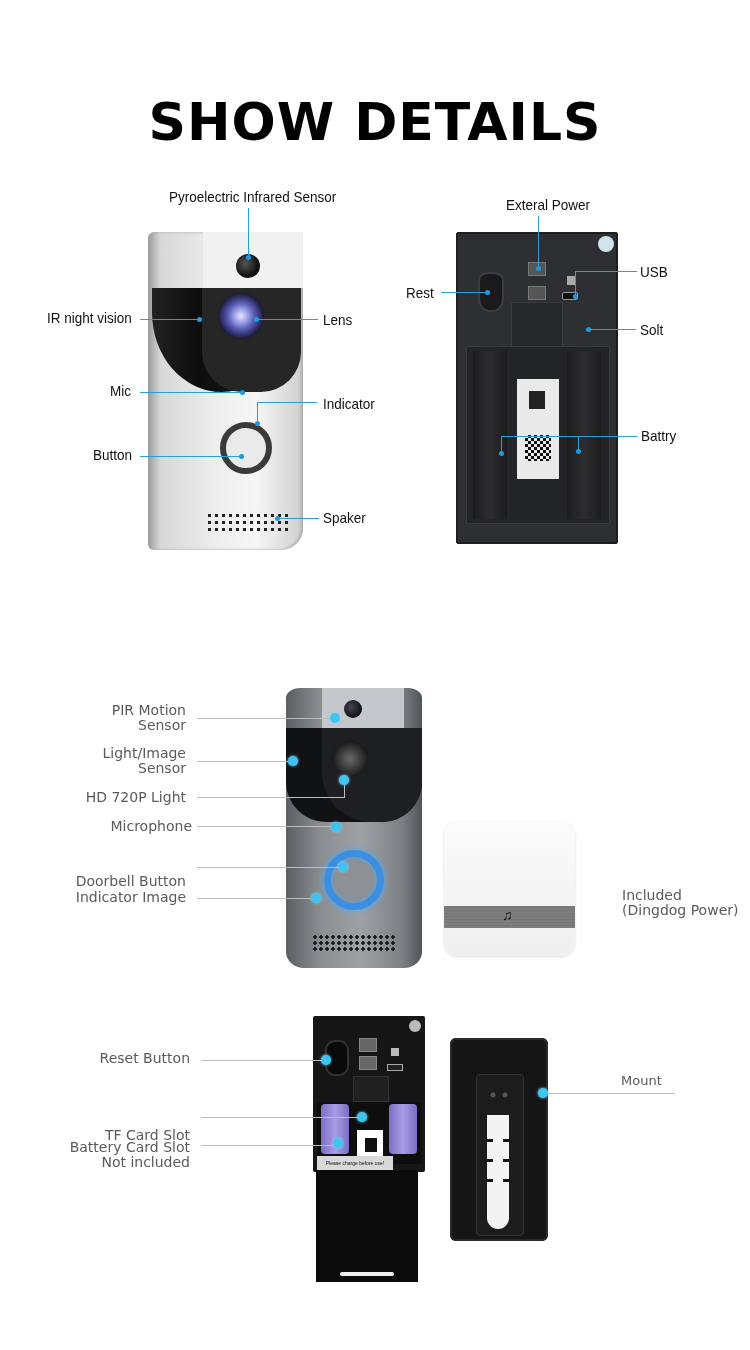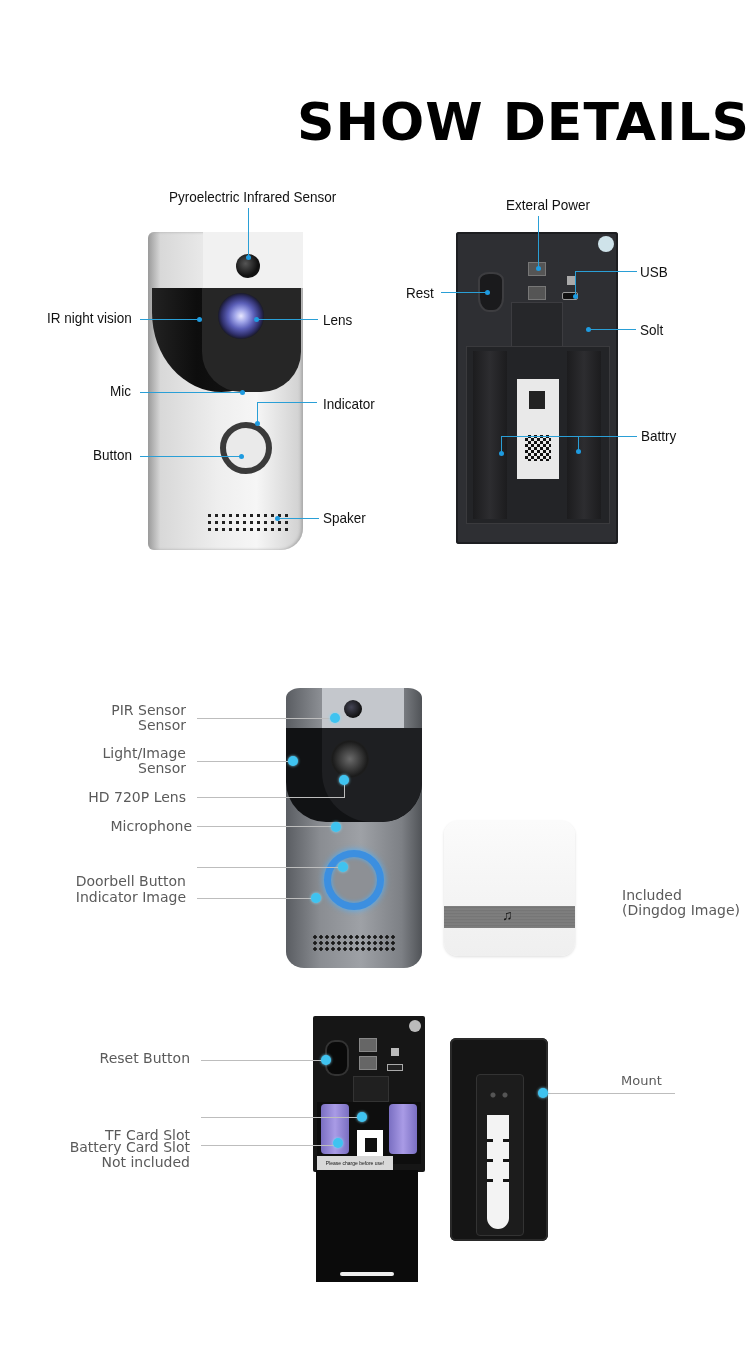--- a/index.html
+++ b/index.html
@@ -1,18 +1,18 @@
 <!DOCTYPE html>
 <html><head>
 <meta charset="utf-8">
 <style>
   html, body { margin: 0; padding: 0; background: #ffffff; }
   body { width: 750px; height: 1350px; position: relative; overflow: hidden; font-family: "Liberation Sans", sans-serif; }
   .abs { position: absolute; }
-  .title { left: 0; width: 750px; top: 92px; text-align: right; font-family: "DejaVu Sans", sans-serif; font-weight: bold; font-size: 52px; color: #000; letter-spacing: 1px; }
+  .title { left: 0; width: 750px; top: 92px; text-align: center; font-family: "DejaVu Sans", sans-serif; font-weight: bold; font-size: 52px; color: #000; letter-spacing: 1px; }
   .lbl1 { font-family: "Liberation Sans", sans-serif; font-size: 15px; color: #111; white-space: nowrap; transform: scaleX(0.9); transform-origin: left center; }
   .lbl2 { font-family: "DejaVu Sans", sans-serif; font-size: 14px; color: #5a5a5a; white-space: nowrap; line-height: 15px; }
   .lbl2.r { text-align: right; }
   .line1 { background: #2a9fd6; height: 1px; }
   .vline1 { background: #2a9fd6; width: 1px; }
   .line2 { background: #bdbdbd; height: 1px; }
   .dot1 { width: 5px; height: 5px; border-radius: 50%; background: #1e9be0; }
   .dot2 { width: 10px; height: 10px; border-radius: 50%; background: #3fc3f0; box-shadow: 0 0 3px #7fdcff; }
 
   
@@ -169,34 +169,34 @@
   <div class="pir"></div>
   <div class="visor">
       <div class="visor-in"></div>
     </div>
   <div class="lens"></div>
   <div class="ring"></div>
   <div class="speaker"></div>
 </div>
 
 <div class="abs lbl2 r" style="left:60px;width:126px;top:703px;">
-  <div>PIR Sensor</div>
+  <div>PIR Motion</div>
   <div>Sensor</div>
 </div>
 <div class="abs line2" style="left:197px;top:718px;width:135px;"></div>
 <div class="abs dot2" style="left:330px;top:713px;"></div>
 
 <div class="abs lbl2 r" style="left:60px;width:126px;top:746px;">
   <div>Light/Image</div>
   <div>Sensor</div>
 </div>
 <div class="abs line2" style="left:197px;top:761px;width:92px;"></div>
 <div class="abs dot2" style="left:288px;top:756px;"></div>
 
-<div class="abs lbl2 r" style="left:60px;width:126px;top:790px;">HD 720P Lens</div>
+<div class="abs lbl2 r" style="left:60px;width:126px;top:790px;">HD 720P Light</div>
 <div class="abs line2" style="left:197px;top:797px;width:148px;"></div>
 <div class="abs line2" style="left:344px;top:782px;width:1px;height:16px;"></div>
 <div class="abs dot2" style="left:339px;top:775px;"></div>
 
 <div class="abs lbl2 r" style="left:66px;width:126px;top:819px;">Microphone</div>
 <div class="abs line2" style="left:197px;top:826px;width:135px;"></div>
 <div class="abs dot2" style="left:331px;top:822px;"></div>
 
 <div class="abs lbl2 r" style="left:60px;width:126px;top:858px;margin-top:16px;">Doorbell Button</div>
 <div class="abs line2" style="left:197px;top:867px;width:145px;"></div>
@@ -205,21 +205,21 @@
 <div class="abs lbl2 r" style="left:60px;width:126px;top:890px;">Indicator Image</div>
 <div class="abs line2" style="left:197px;top:898px;width:116px;"></div>
 <div class="abs dot2" style="left:311px;top:893px;"></div>
 
 <div class="abs chime">
   <div class="band"></div>
   <div class="note">♫</div>
 </div>
 <div class="abs lbl2" style="left:587px;top:888px;margin-left:35px;">
   <div>Included</div>
-  <div>(Dingdog Image)</div>
+  <div>(Dingdog Power)</div>
 </div>
 
 <div class="abs bk2">
   <div class="sticker"></div>
   <div class="keyhole"></div>
   <div class="port" style="top:22px;"></div>
   <div class="port" style="top:40px;"></div>
   <div class="usbsq"></div>
   <div class="usb"></div>
   <div class="tab"></div>

